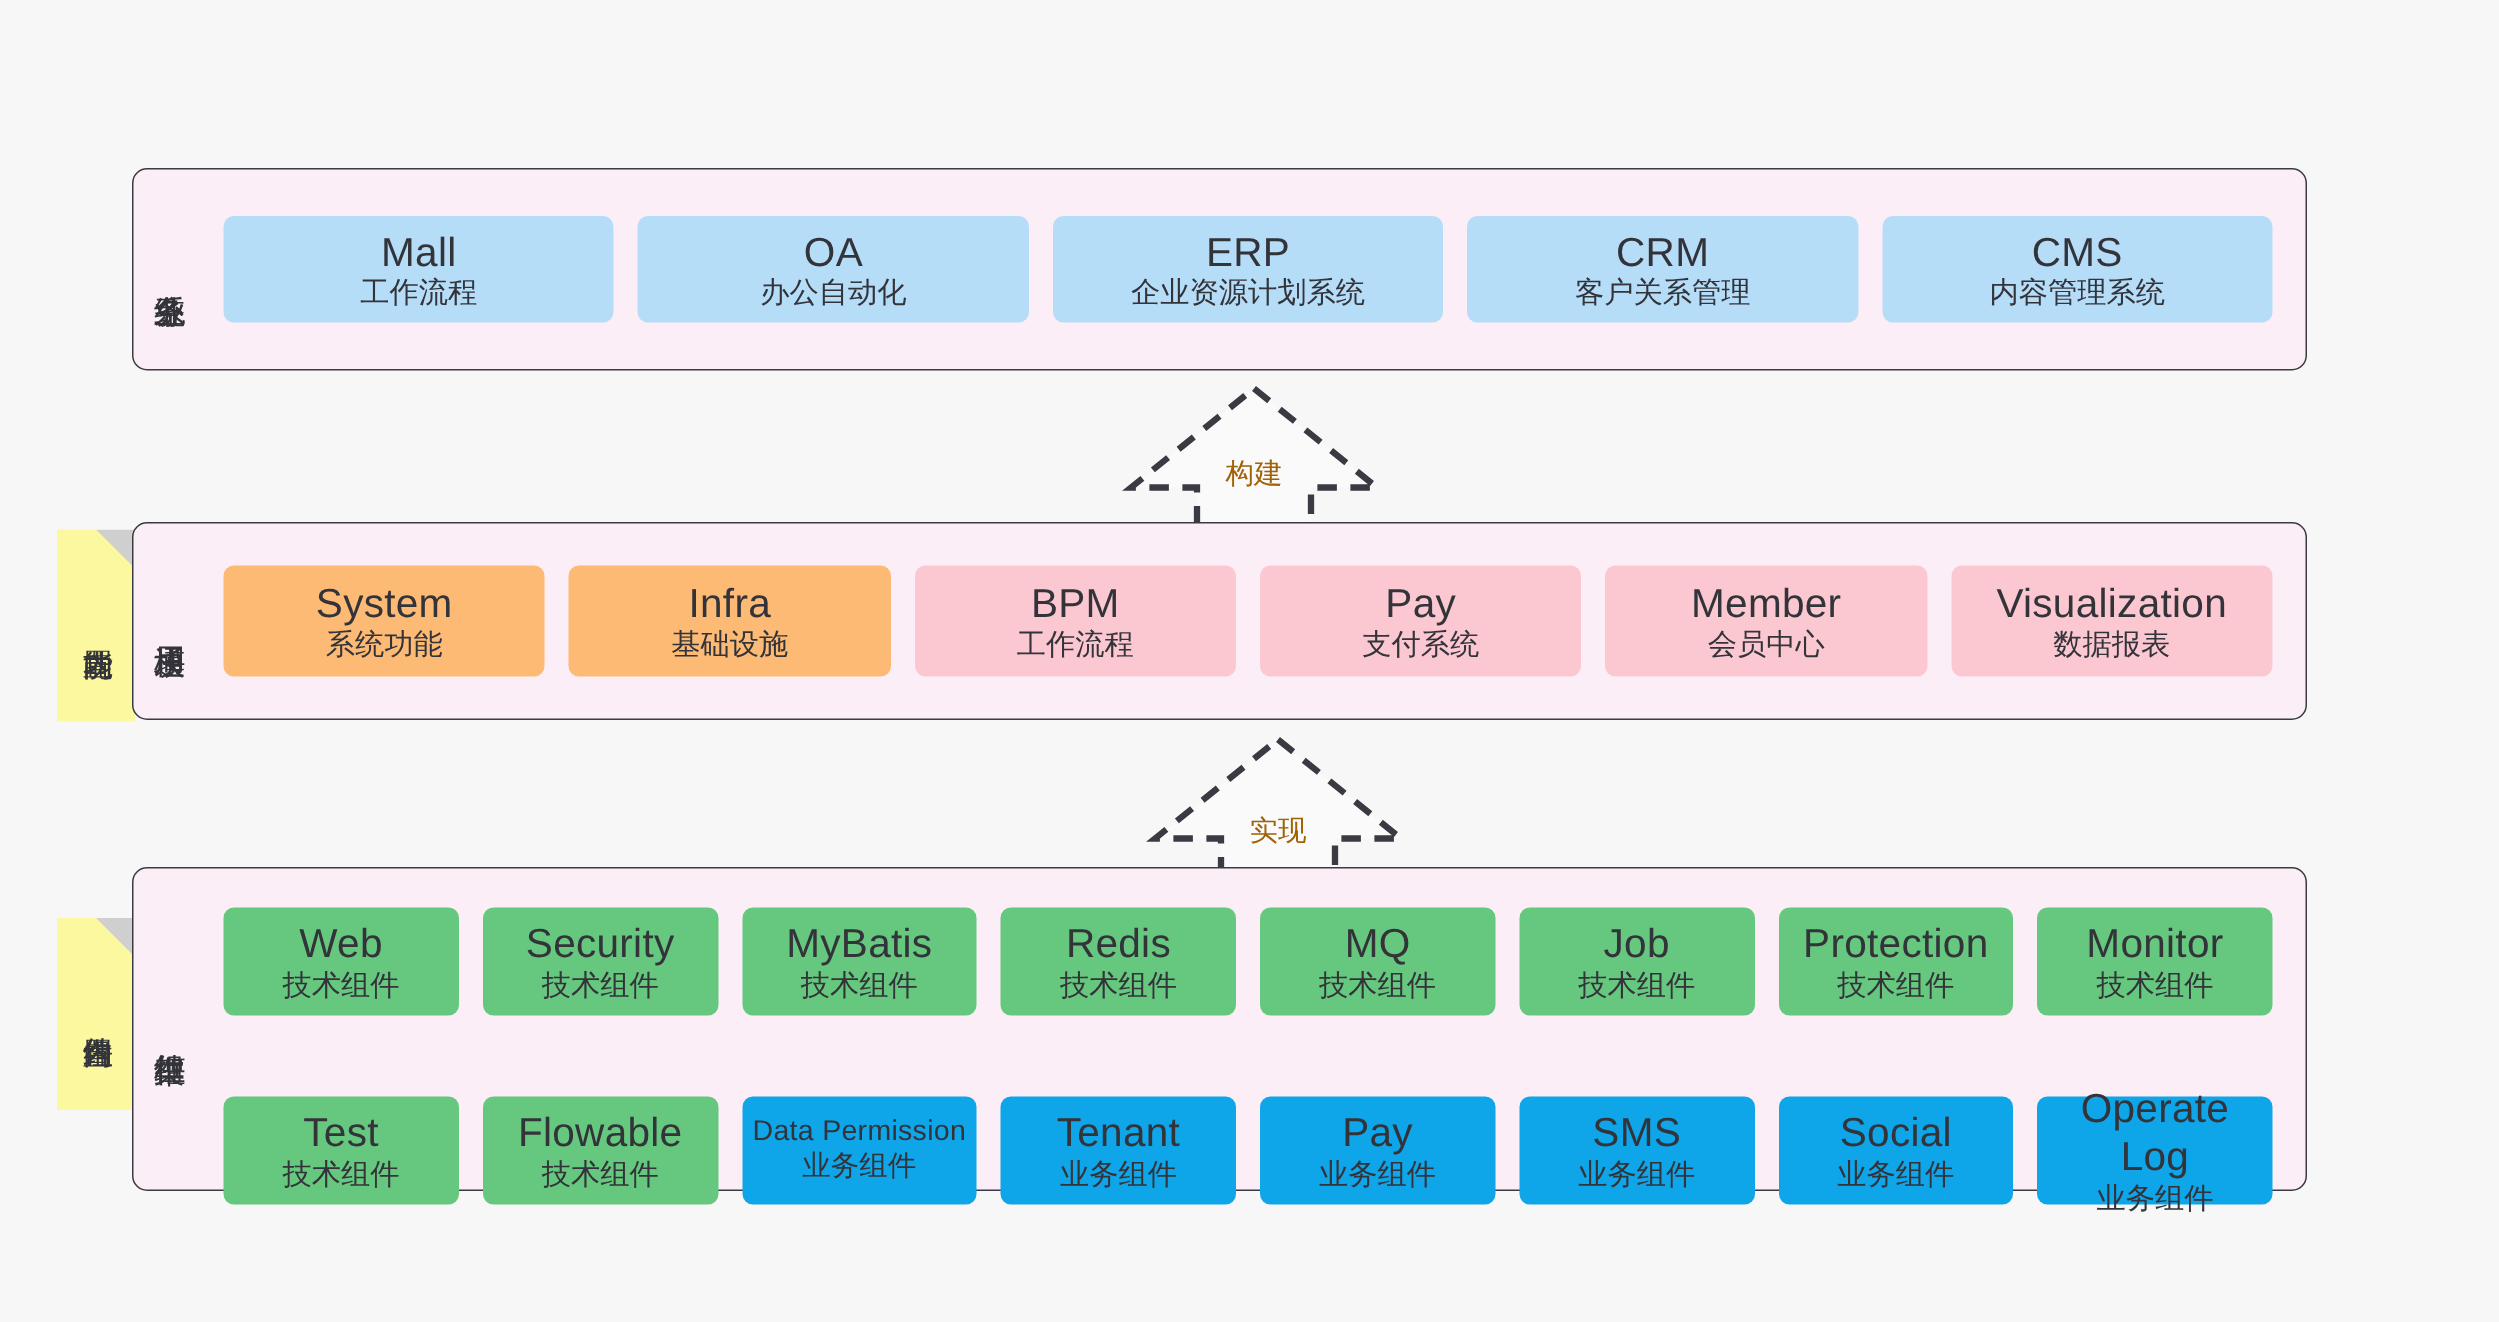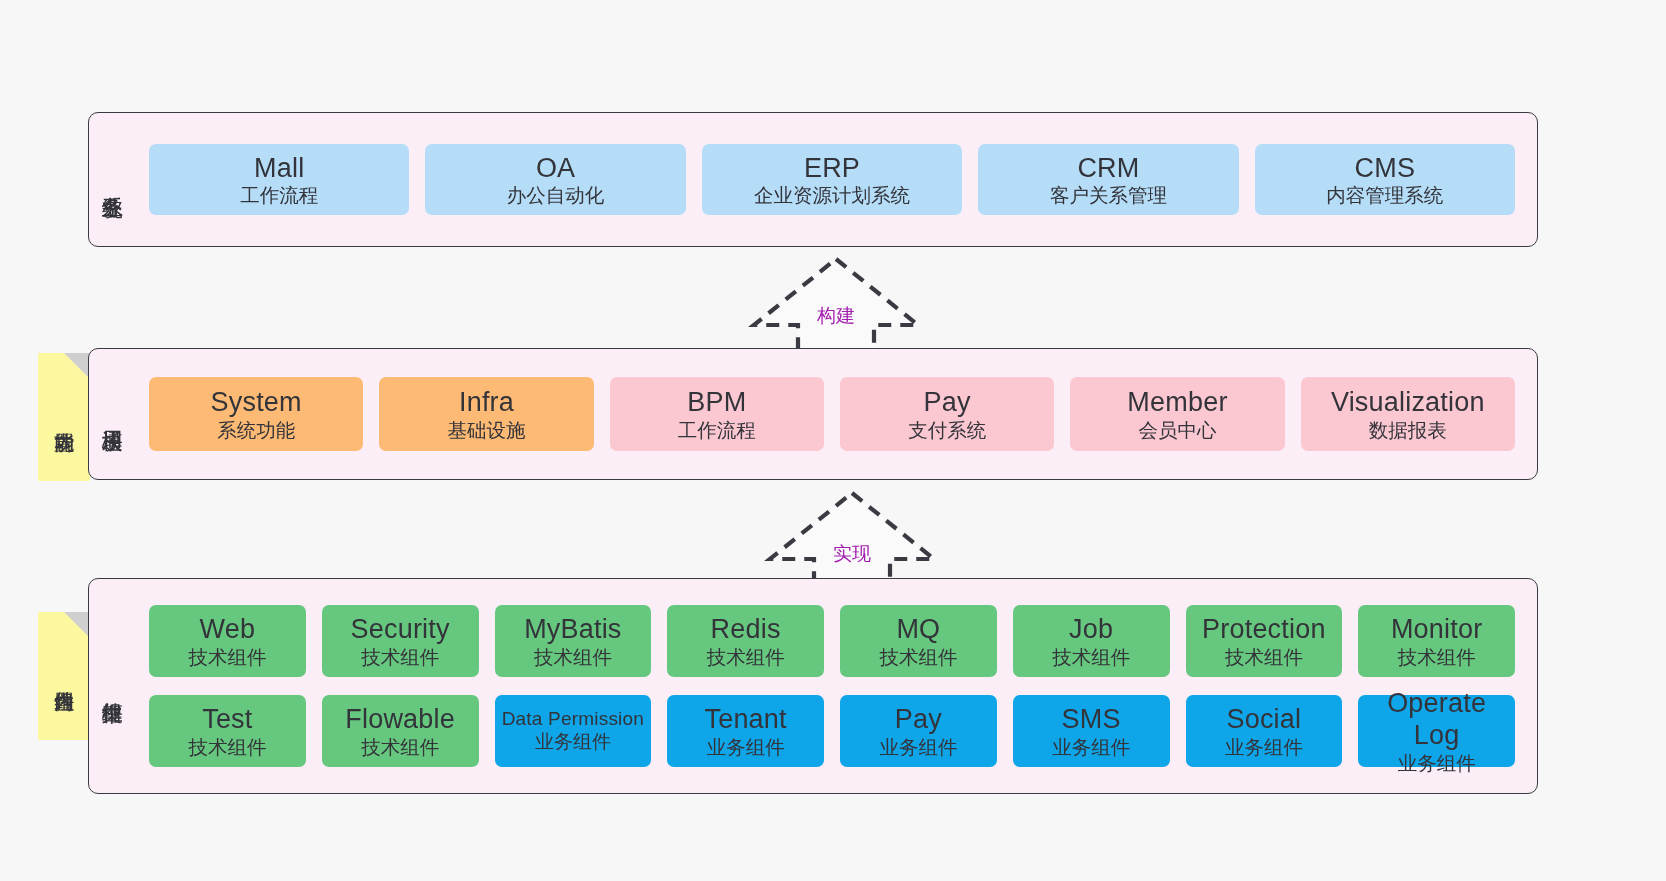--- a/index.html
+++ b/index.html
@@ -95,21 +95,21 @@
   .c-green      { background: #66c87e; }
   .c-lightgreen { background: #0ea5e9; }
 
   
   #band-business { left: 88px;  top: 112px; width: 1450px; height: 135px; }
   #band-common   { left: 88px;  top: 348px; width: 1450px; height: 132px; }
   #band-frame    { left: 88px;  top: 578px; width: 1450px; height: 216px; }
 
   #band-business .node { height: 71px; }
   #band-common   .node { height: 74px; }
-  #band-frame    .node { height: 72px; }
+  #band-frame    .node { height: 72px; margin-top: 36px; }
 
   
   .sticky {
     position: absolute;
     width: 52px;
     background: #fcf8a0;
     box-sizing: border-box;
     display: flex;
     align-items: center;
     justify-content: center;
@@ -143,21 +143,21 @@
 
   .arrow-wrap svg { display: block; }
 
   .arrow-label {
     position: absolute;
     left: 0;
     right: 0;
     bottom: 30px;
     text-align: center;
     font-size: 19px;
-    color: #a21caf;
+    color: #a16207;
     user-select: none;
     pointer-events: none;
   }
   #arrow-impl .arrow-label { bottom: 26px; }
 </style>
 </head>
 <body>
 
 <div class="band" id="band-business">
   <div class="band-title">业务系统</div>

